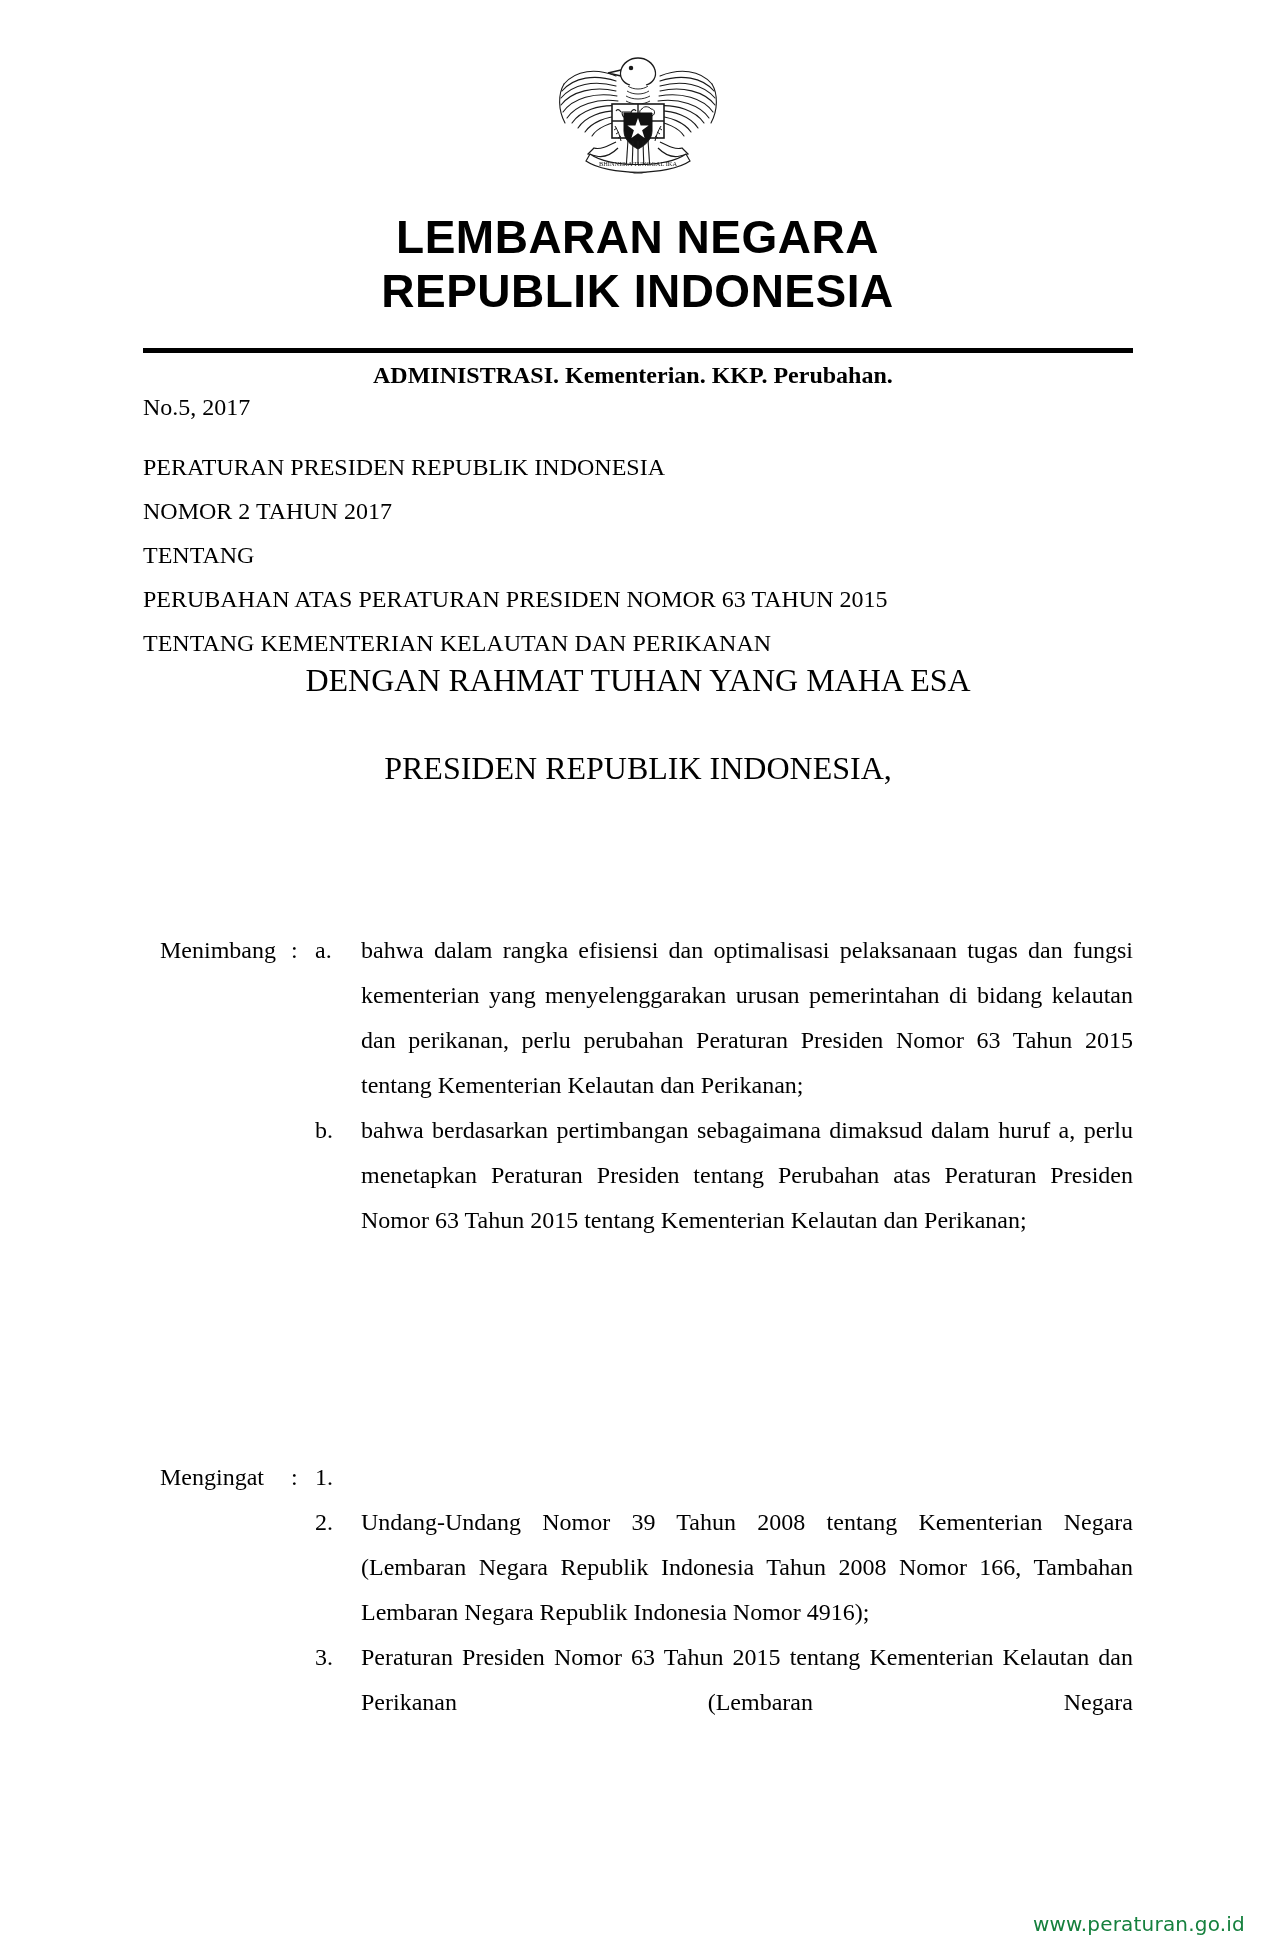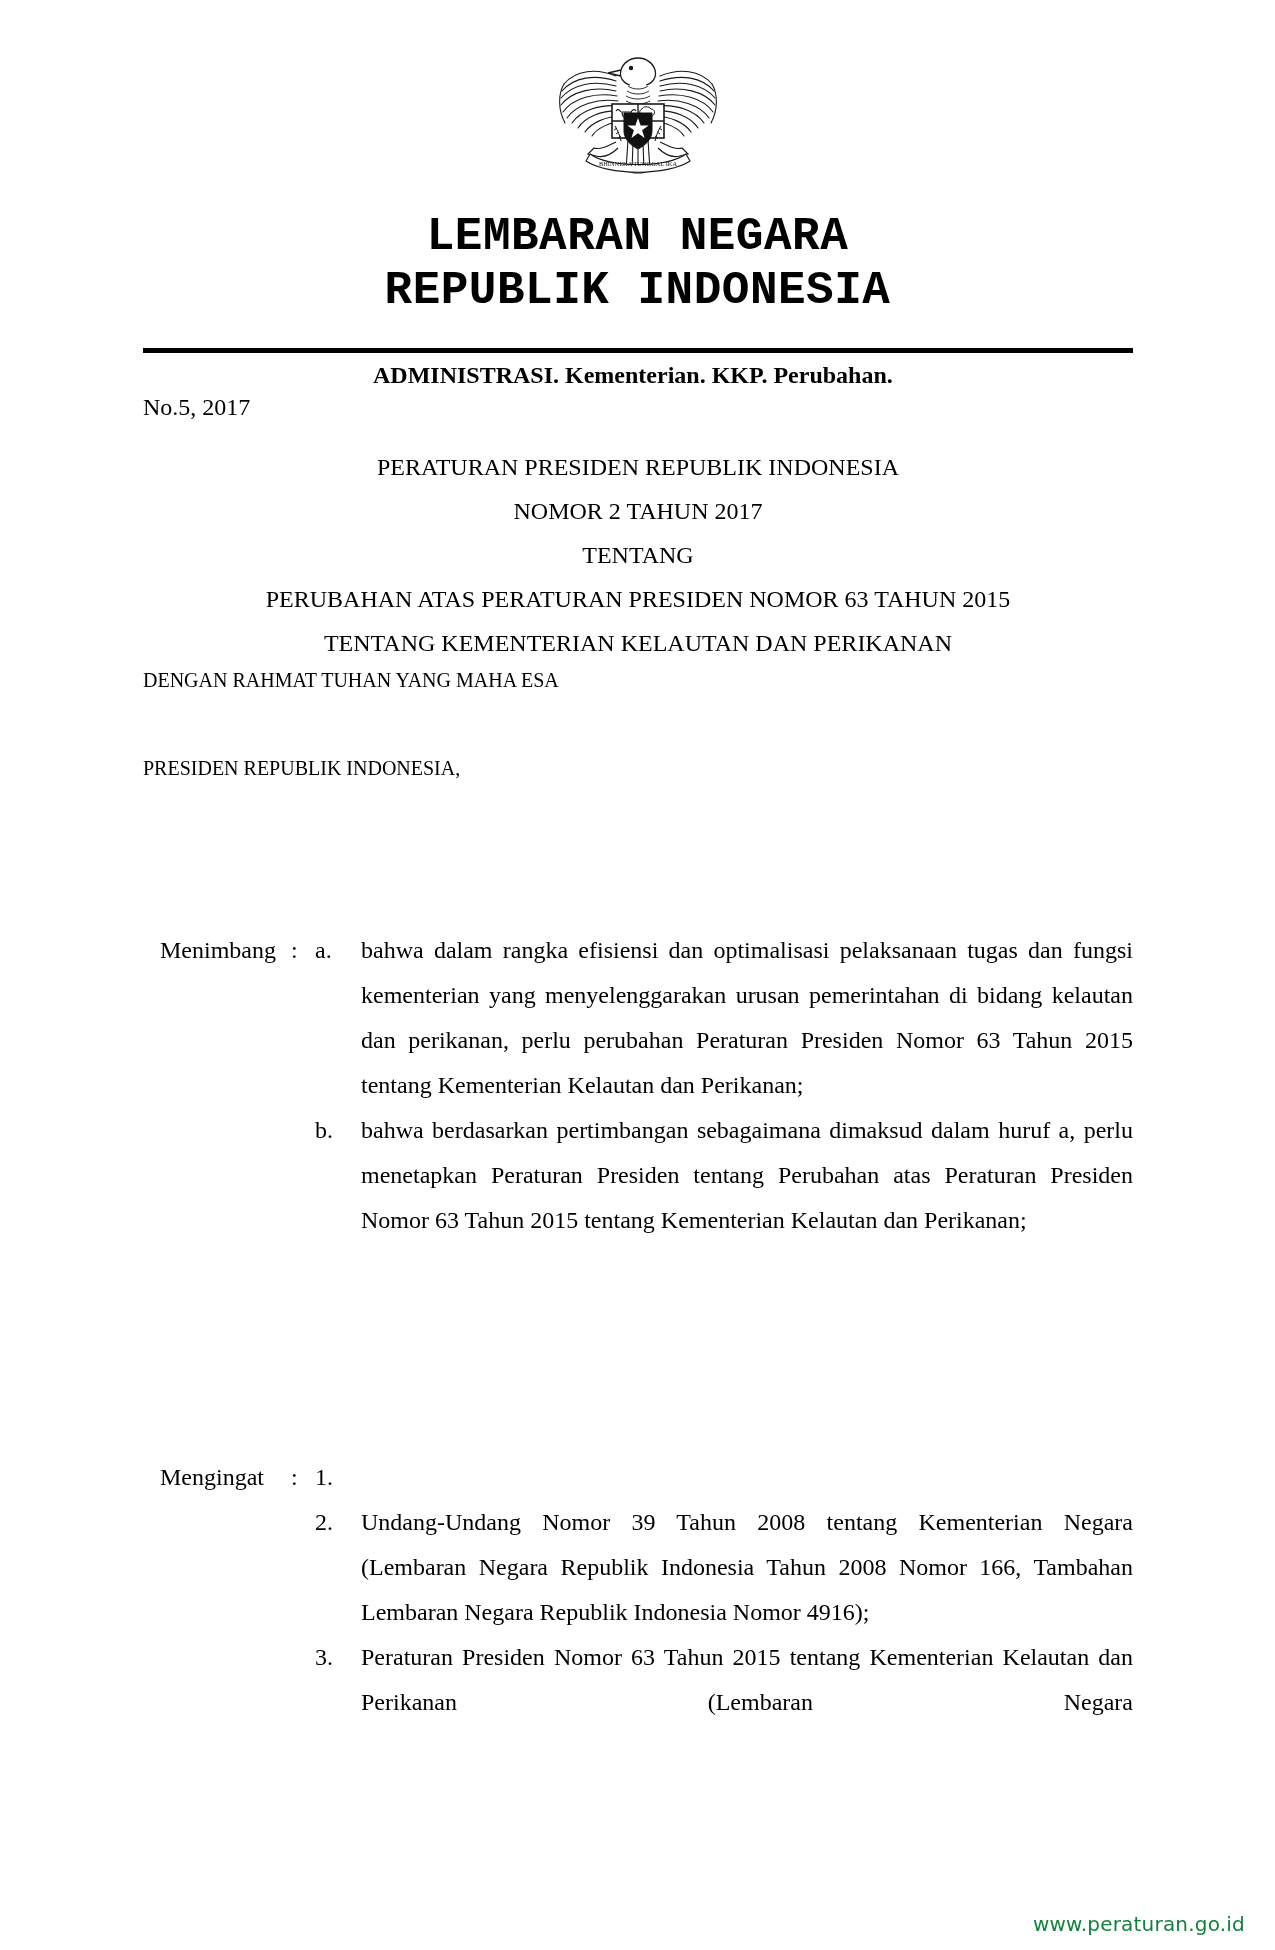--- a/index.html
+++ b/index.html
@@ -35,21 +35,21 @@
   }
   .emblem-wrap svg { display: inline-block; }
 
   
   .masthead {
     position: absolute;
     left: 0;
     top: 210px;
     width: 1275px;
     text-align: center;
-    font-family: Liberation Mono, monospace;
+    font-family: Liberation Sans, sans-serif;
     font-weight: bold;
     font-size: 46px;
     line-height: 54px;
     letter-spacing: 0.5px;
   }
   .masthead .l1 { display:block; }
   .masthead .l2 { display:block; }
 
   
   .rule {
@@ -81,32 +81,32 @@
     text-align: left;
     font-weight: bold;
   }
 
   
   .title-block {
     position: absolute;
     left: 143px;
     top: 445px;
     width: 990px;
-    text-align: center;
     font-size: 24px;
     line-height: 44px;
   }
   .title-block div { display: block; }
 
   .enact-block {
     position: absolute;
     left: 143px;
     top: 658px;
     width: 990px;
-    font-size: 20px;
+    text-align: center;
+    font-size: 32px;
     line-height: 44px;
   }
   .enact-gap { height: 44px; }
 
   
   .clause {
     position: absolute;
     left: 143px;
     width: 990px;
     font-size: 24px;

